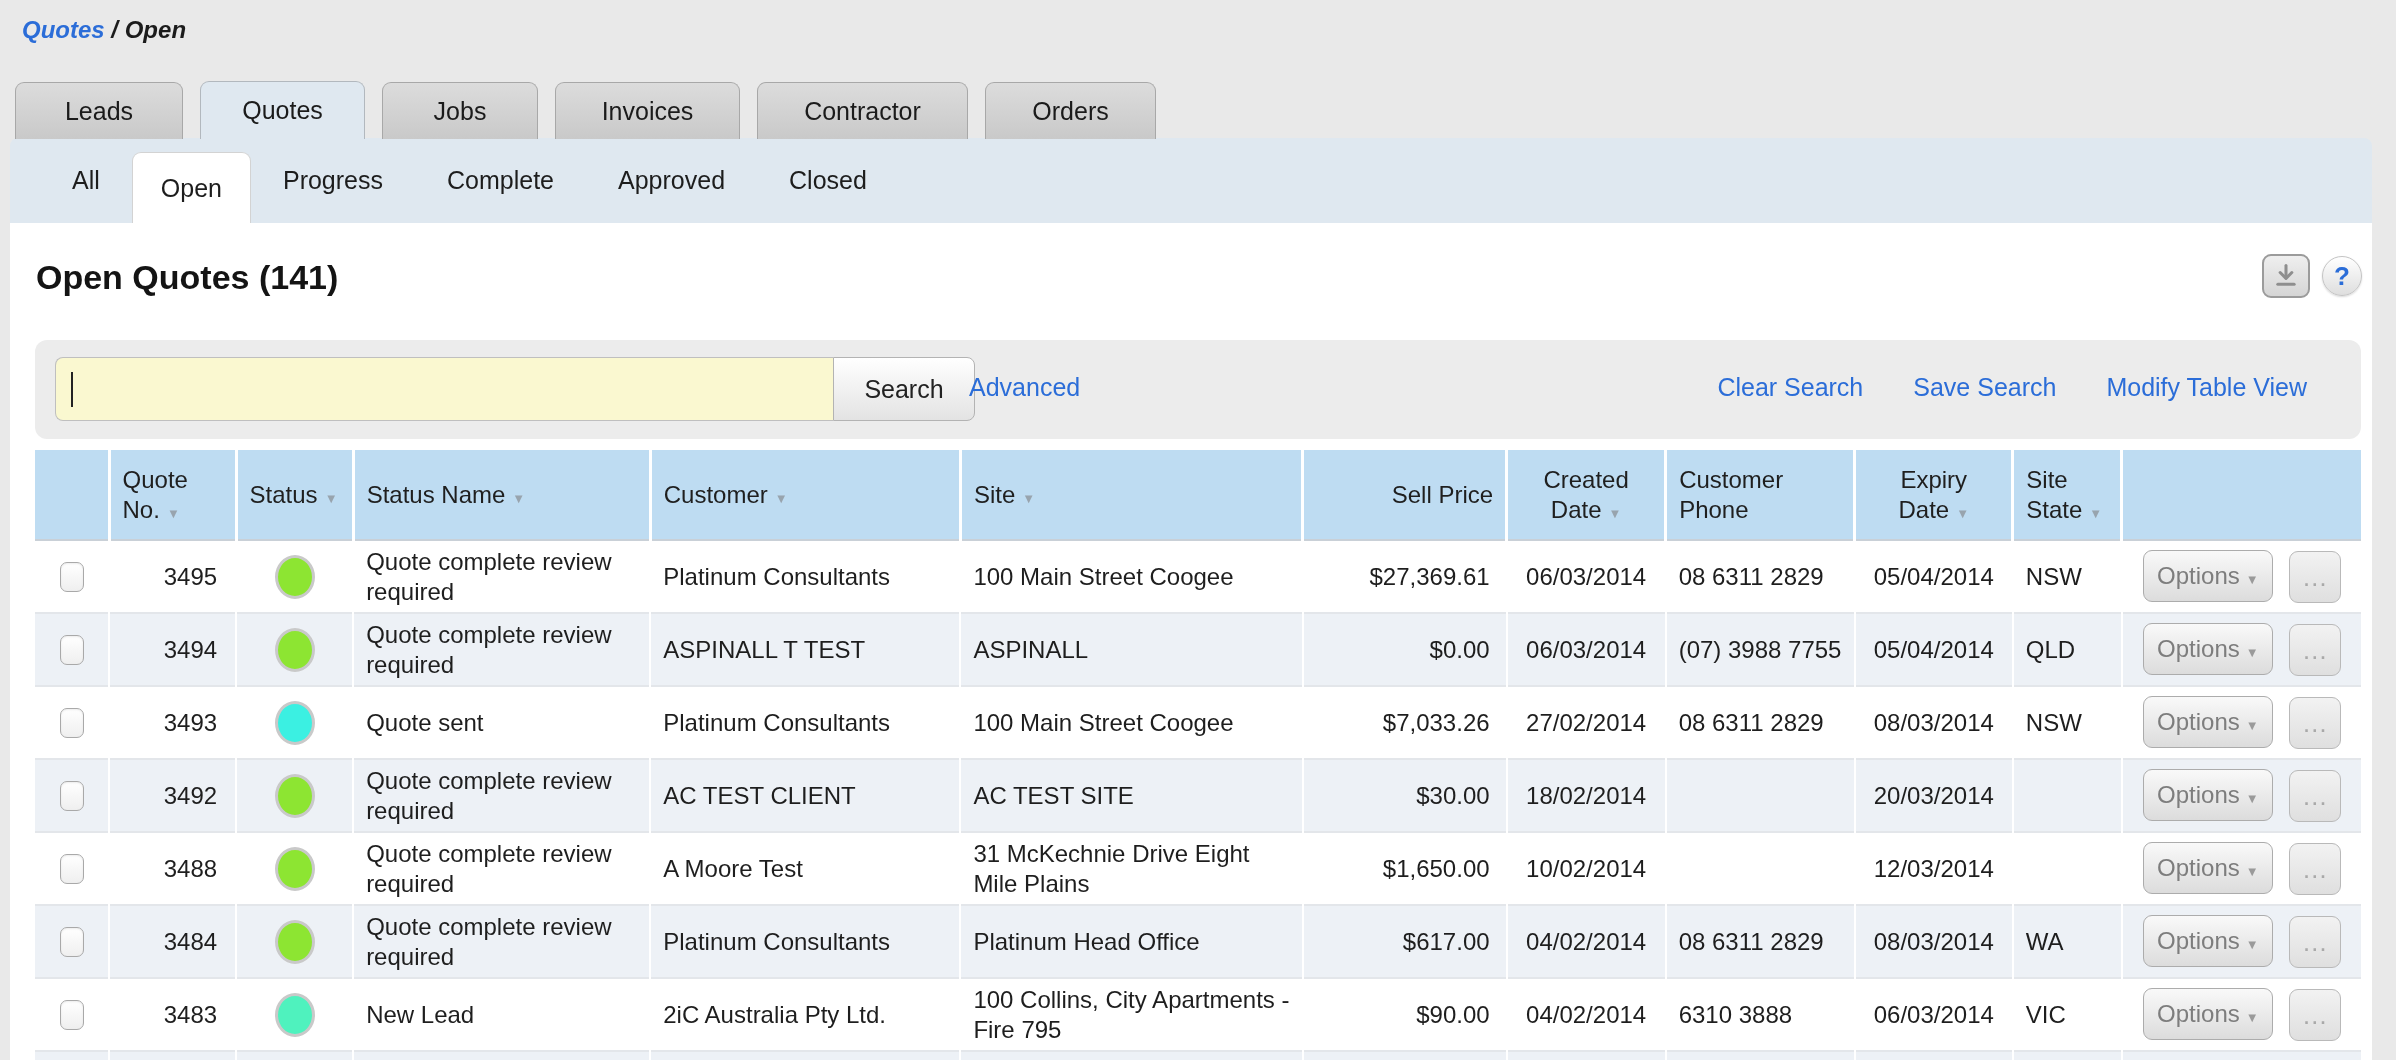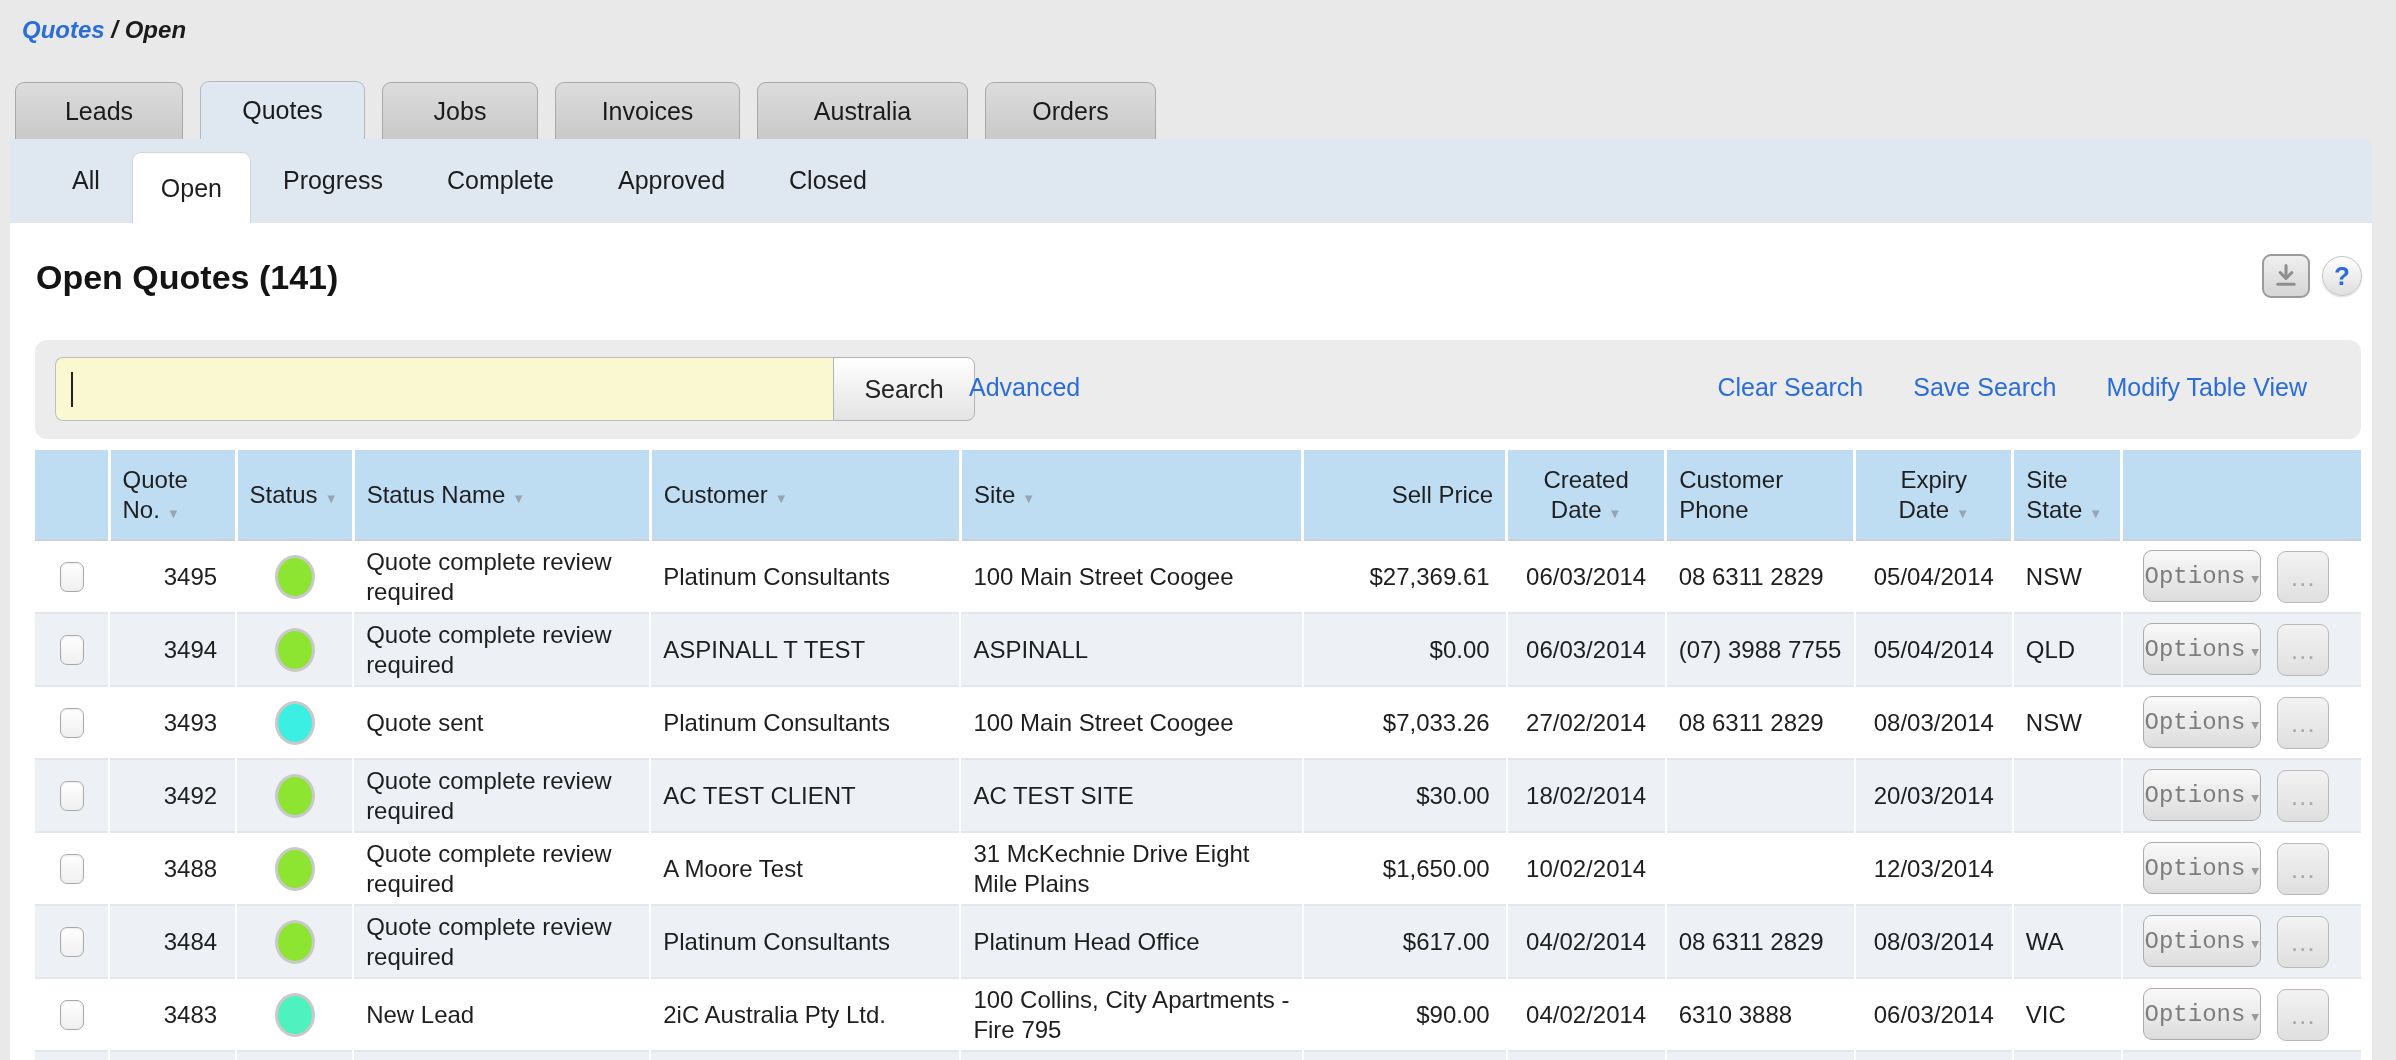--- a/index.html
+++ b/index.html
@@ -58,43 +58,43 @@
   .quotes-table td { height:73px; vertical-align:middle; padding:6px 12px; border-right:2px solid #FFFFFF; line-height:1.22; }
   .quotes-table td:last-child { border-right:none; }
   .quotes-table tbody tr { border-bottom:2px solid #E3E6EA; background:#FFFFFF; }
   .quotes-table tbody tr.alt { background:#EDF1F6; }
   td.c-quote_no { text-align:right; padding-right:18px; }
   td.c-sell_price { text-align:right; padding-right:16px; }
   td.c-created_date, td.c-expiry_date { text-align:center; }
   .checkbox { width:24px; height:30px; margin:0 auto; border:1px solid #A9A9A9; border-radius:7px;
               background:linear-gradient(#FFFFFF,#EFEFEF); box-shadow:inset 0 1px 2px rgba(0,0,0,.08); cursor:pointer; }
   .status-dot { width:40px; height:44px; margin:0 auto; border:3px solid #C9C9C9; border-radius:50%; }
-  .options-btn { width:118px; height:52px; border:1px solid #ACACAC; border-radius:9px;
+  .options-btn { width:130px; height:52px; border:1px solid #ACACAC; border-radius:9px;
                  background:linear-gradient(#F9F9F9,#DCDCDC); color:#7D7D7D; font-size:24px;
-                 font-family:Liberation Mono, monospace; cursor:pointer; margin-right:16px; }
+                 font-family:Liberation Sans, sans-serif; cursor:pointer; margin-right:16px; }
   .opt-arrow { font-size:13px; color:#9A9A9A; margin-left:6px; }
   .more-btn { width:52px; height:52px; border:1px solid #B9B9B9; border-radius:9px;
               background:linear-gradient(#F2F2F2,#DFDFDF); color:#A9A9A9; font-size:26px; line-height:20px;
               font-family:"Liberation Sans", sans-serif; cursor:pointer; vertical-align:middle; }
   td.c-actions { padding-left:20px; }
   tr.sliver td { height:10px; }
 </style>
 </head>
 <body>
 
 <div class="breadcrumb">
   <a>Quotes</a><span> / </span><span>Open</span>
 </div>
 
 <div class="tabs-row">
   <div class="tab t0">Leads</div>
   <div class="tab t1 active">Quotes</div>
   <div class="tab t2">Jobs</div>
   <div class="tab t3">Invoices</div>
-  <div class="tab t4">Australia</div>
+  <div class="tab t4">Contractor</div>
   <div class="tab t5">Orders</div>
 </div>
 
 <div class="subtab-strip"></div>
 <div class="card"></div>
 
 <div class="subtabs">
   <div class="subtab">All</div>
   <div class="subtab active">Open</div>
   <div class="subtab">Progress</div>

